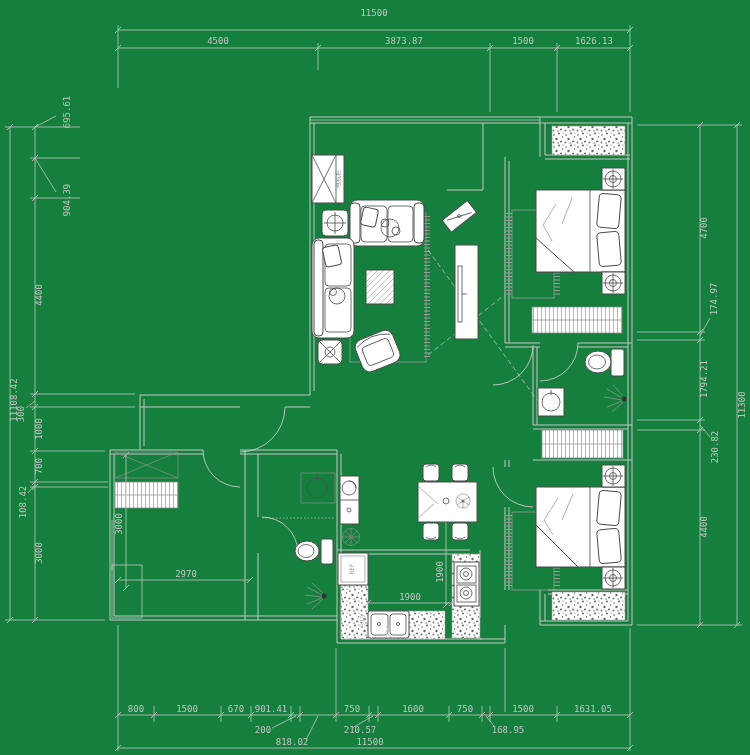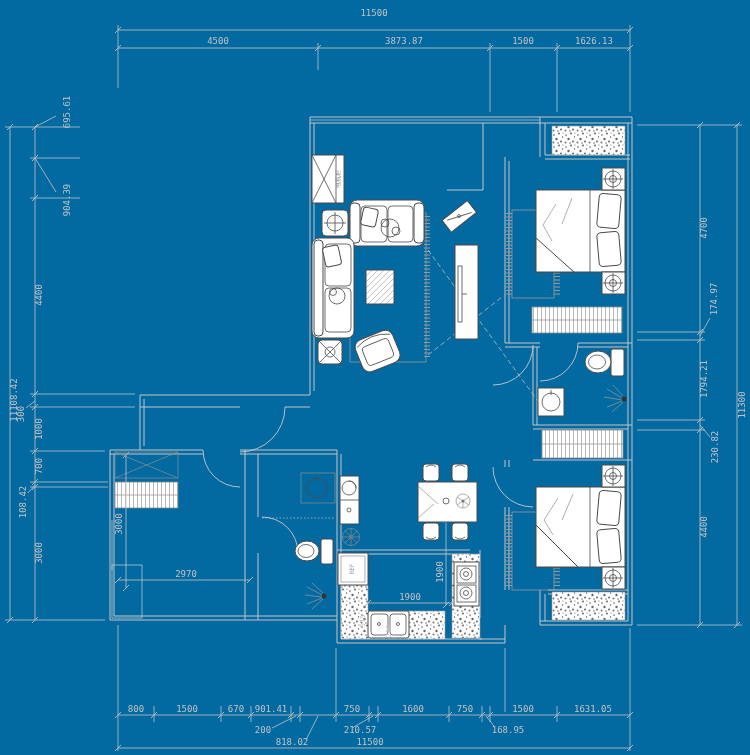--- a/index.html
+++ b/index.html
@@ -1,16 +1,16 @@
 <!DOCTYPE html>
 <html><head>
 <meta charset="utf-8">
 <style>
   html,body{margin:0;padding:0;background:#ffffff;}
-  .stage{width:750px;height:755px;background:#0369a1;position:relative;font-family:"DejaVu Sans Mono",monospace;}
+  .stage{width:750px;height:755px;background:#15803d;position:relative;font-family:"DejaVu Sans Mono",monospace;}
   svg{display:block;}
   .dim{stroke:#c5c5c5;stroke-width:0.8;fill:none;}
   .ext{stroke:#d2d2d2;stroke-width:0.7;fill:none;}
   .tick{stroke:#b5b5b5;stroke-width:1;fill:none;}
   .dimtext{font:9px "DejaVu Sans Mono",monospace;fill:#c3c3c3;}
   .dimtext-small{font:7px "DejaVu Sans Mono",monospace;fill:#c3c3c3;}
   .wall{stroke:#c6c6c6;stroke-width:1;fill:none;}
   .wallthin{stroke:#d0d0d0;stroke-width:0.7;fill:none;}
   .door{stroke:#c9c9c9;stroke-width:0.9;fill:none;}
   .furn{stroke:#4a4a4a;stroke-width:1;fill:#ffffff;}

